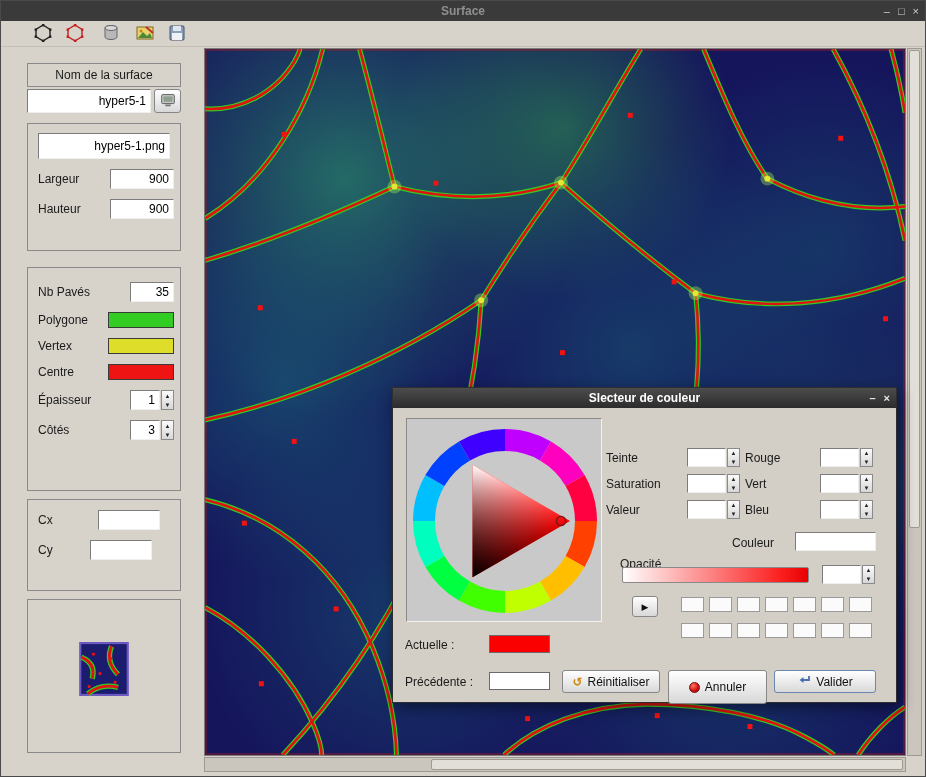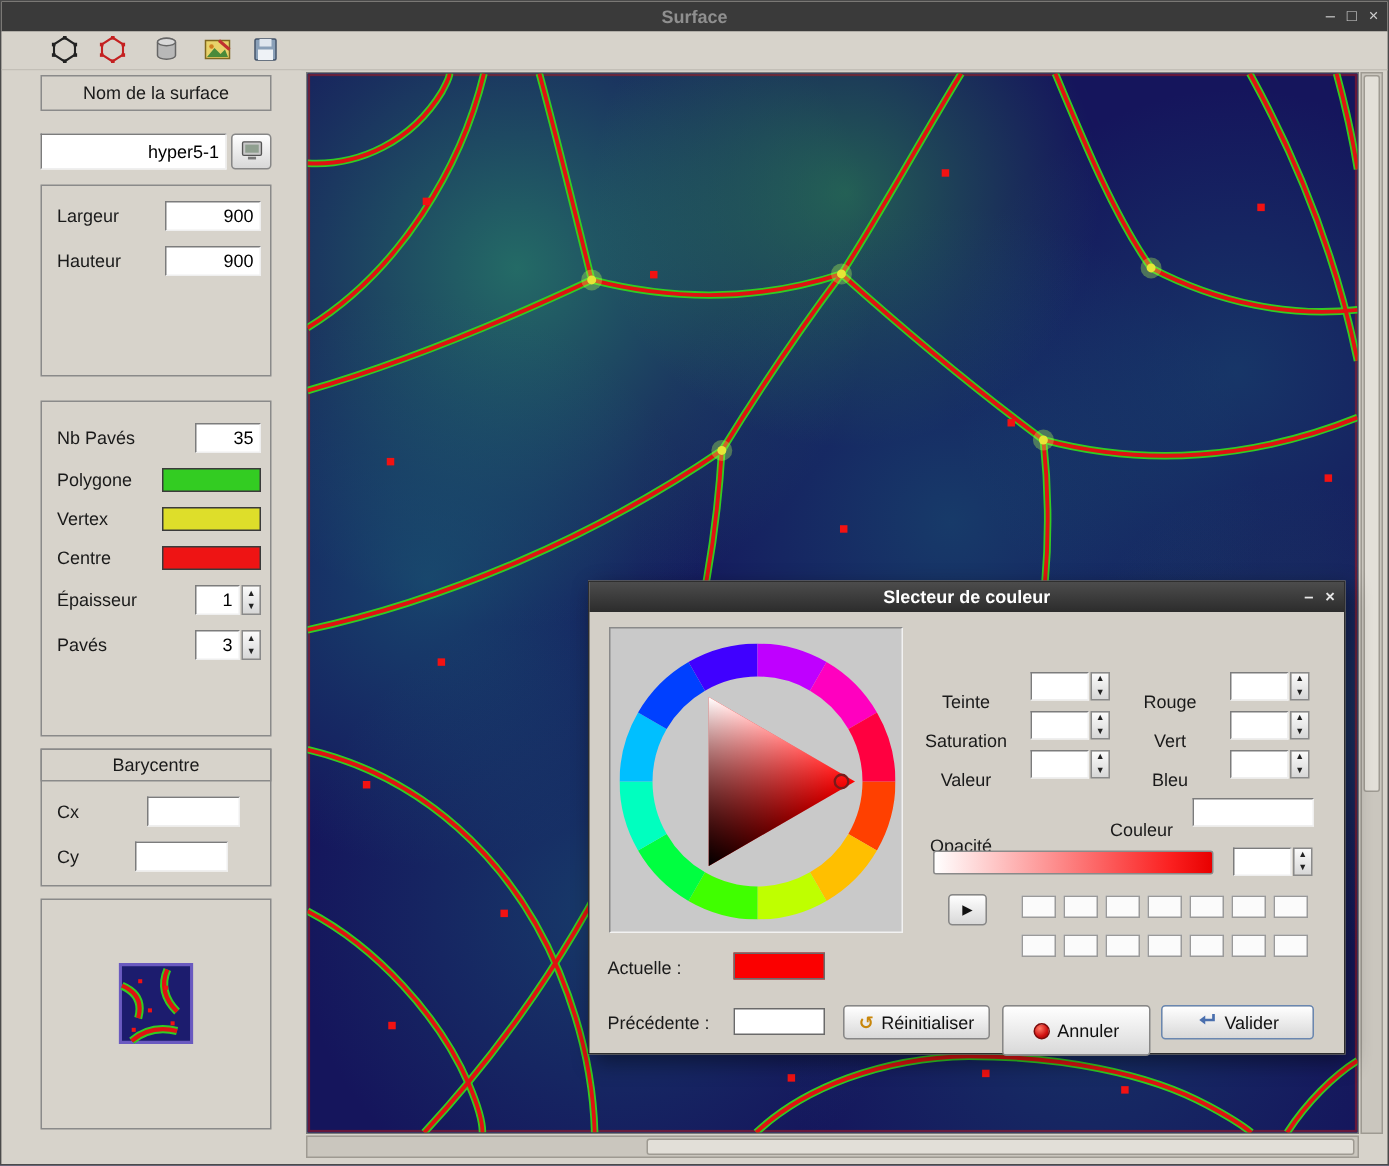--- a/index.html
+++ b/index.html
@@ -47,21 +47,21 @@
   .sthumb { position:absolute; background:#e2dfd8; border:1px solid #9e9a92; border-radius:2px; }
 
   
   .dialog { position:absolute; left:391px; top:386px; width:505px; height:316px; background:#d3cfc7;
             border:1px solid #2e2e2e; box-shadow:3px 5px 14px rgba(0,0,0,.45); }
   .dlg-titlebar { height:20px; background:linear-gradient(#4c4c4c,#2c2c2c); color:#fff; font-weight:bold;
                   display:flex; align-items:center; justify-content:center; position:relative; }
   .dlg-ctrls { position:absolute; right:6px; top:0; height:20px; display:flex; align-items:center; gap:8px; color:#e8e8e8; font-size:11px; }
   .wheelbox { position:absolute; left:13px; top:30px; width:196px; height:204px; background:#c9c9c9;
               border:1px solid; border-color:#8a8a8a #f2f2f2 #f2f2f2 #8a8a8a; }
-  .dlbl { position:absolute; text-align:center;margin-top:10px; }
+  .dlbl { position:absolute; text-align:left; }
   .dspin { position:absolute; width:53px; height:19px; display:flex; }
   .dspin input { flex:1; min-width:0; height:100%; }
   .dspin .arr { height:19px; }
   .opacitybar { position:absolute; left:229px; top:179px; width:187px; height:16px;
                 border:1px solid #8a8a8a; background:linear-gradient(to right,#fff,#fb2020 85%,#e80000); border-radius:2px; }
   .btn { display:inline-flex; align-items:center; justify-content:center; gap:5px; border:1px solid #878787;
          border-radius:3px; background:linear-gradient(#ffffff,#d8d8d8); font:inherit; color:#111; }
   .swcell { position:absolute; width:23px; height:15px; background:#fbfbfb; border:1px solid #9a9a9a; }
   .curswatch { position:absolute; width:61px; height:18px; border:1px solid #6a6a6a; }
   .reddot-ic { width:11px; height:11px; border-radius:50%; border:1px solid #7a0a0a;
@@ -132,36 +132,37 @@
             <rect x="3" y="3" width="14" height="14" rx="1" fill="#8aa0b8" stroke="#44546a"></rect>
             <rect x="6" y="3" width="8" height="5" fill="#dfe6ee"></rect>
             <rect x="5" y="10" width="10" height="7" fill="#eef2f6"></rect>
           </svg>
       </span>
     </button>
   </div>
 
   <div class="sidebar">
 
-    <div class="groupbox titleonly" style="top:3px">Nom de la surface</div>
+    <div class="groupbox titleonly" style="top:16px">Nom de la surface</div>
 
     <div class="abs" style="left:26px;top:42px;width:154px;display:flex;gap:3px">
       <input class="field" style="width: 124px; height: 24px;" value="hyper5-1">
       <button class="btn" style="width:27px;height:24px">
         <span>
           <svg width="18" height="18" viewBox="0 0 20 20">
               <rect x="3" y="4" width="14" height="10" rx="1" fill="#c8c8c8" stroke="#555"></rect>
               <rect x="5" y="6" width="10" height="6" fill="#8f9f8f"></rect>
               <rect x="7" y="15" width="6" height="2" fill="#777"></rect>
             </svg>
         </span>
       </button>
     </div>
 
     <div class="groupbox" style="top:76px;height:128px">
+      <input class="field" style="display: block; width: 132px; height: 26px; margin: 9px auto 0px;" value="hyper5-1.png">
       <div class="row">
         <label>Largeur</label>
         <input class="field" style="width: 64px; height: 20px;" value="900">
       </div>
       <div class="row">
         <label>Hauteur</label>
         <input class="field" style="width: 64px; height: 20px;" value="900">
       </div>
     </div>
 
@@ -186,33 +187,32 @@
         <label>Épaisseur</label>
         <div class="spin" style="width:44px">
           <input class="field" value="1" style="">
           <div class="arr">
             <div>▲</div>
             <div>▼</div>
           </div>
         </div>
       </div>
       <div class="row">
-        <label>Pavés</label>
+        <label>Côtés</label>
         <div class="spin" style="width:44px">
           <input class="field" value="3" style="">
           <div class="arr">
             <div>▲</div>
             <div>▼</div>
           </div>
         </div>
       </div>
     </div>
 
     <div class="groupbox" style="top:452px;height:92px">
-      <div class="grouptitle">Barycentre</div>
       <div class="row" style="margin-right:20px">
         <label style="flex:0 0 30px">Cx</label>
         <input class="field" style="width: 62px; height: 20px; margin-left: auto;" value="">
       </div>
       <div class="row" style="margin-right:28px">
         <label style="flex:0 0 30px">Cy</label>
         <input class="field" style="width: 62px; height: 20px; margin-left: auto;" value="">
       </div>
     </div>
 

